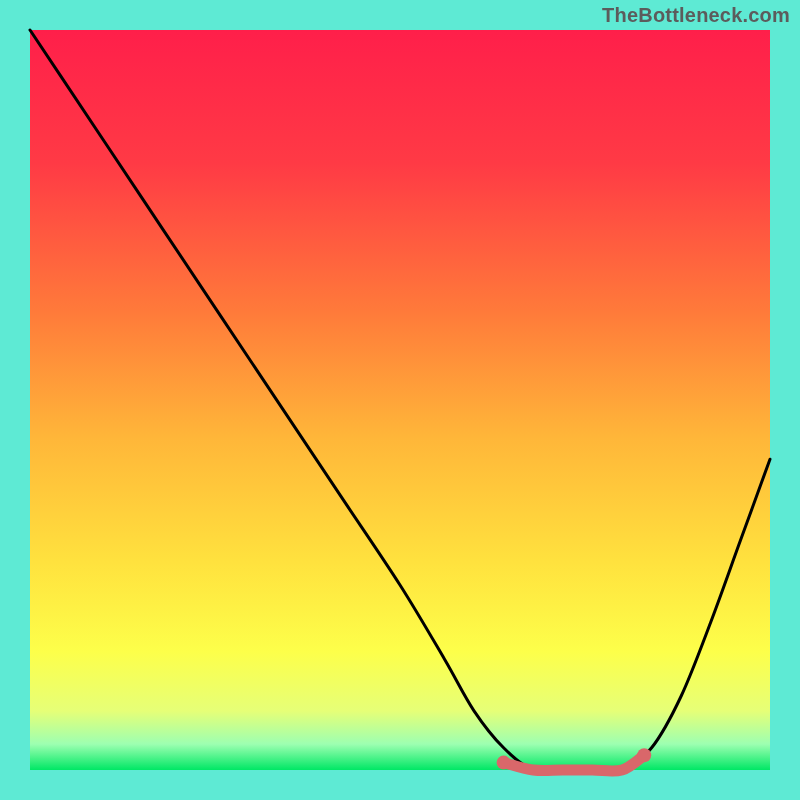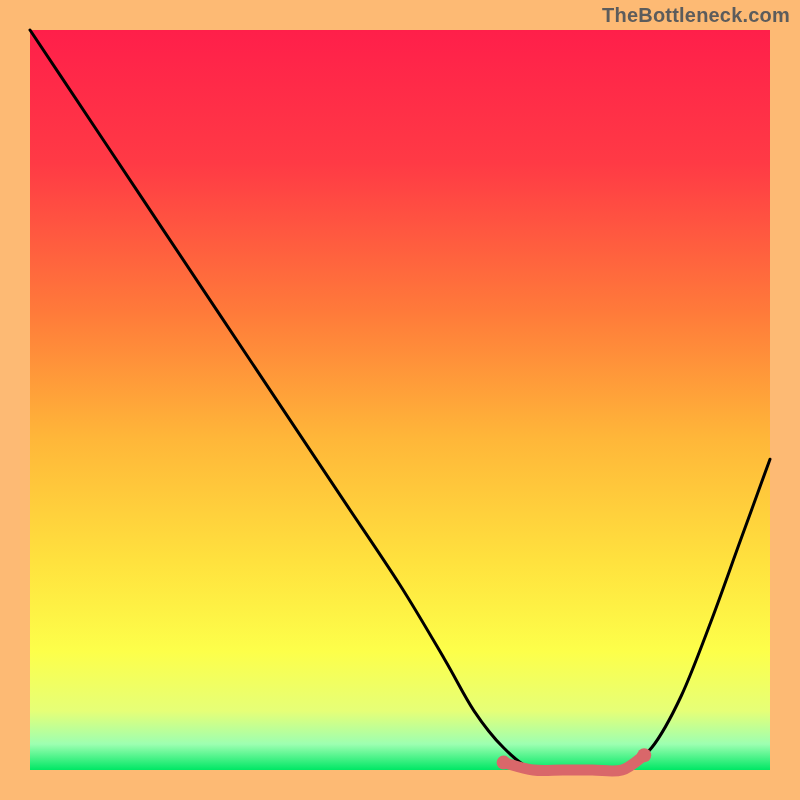--- a/index.html
+++ b/index.html
@@ -8,21 +8,21 @@
     width: 800px;
     height: 800px;
     background: #000;
     overflow: hidden;
     font-family: Arial, Helvetica, sans-serif;
   }
   .stage {
     position: relative;
     width: 800px;
     height: 800px;
-    background: #fdba74;
+    background: #5eead4;
   }
   .watermark {
     position: absolute;
     top: 4px;
     right: 10px;
     color: #5c5c5c;
     font-size: 20px;
     font-weight: 600;
     letter-spacing: 0.2px;
     z-index: 3;

